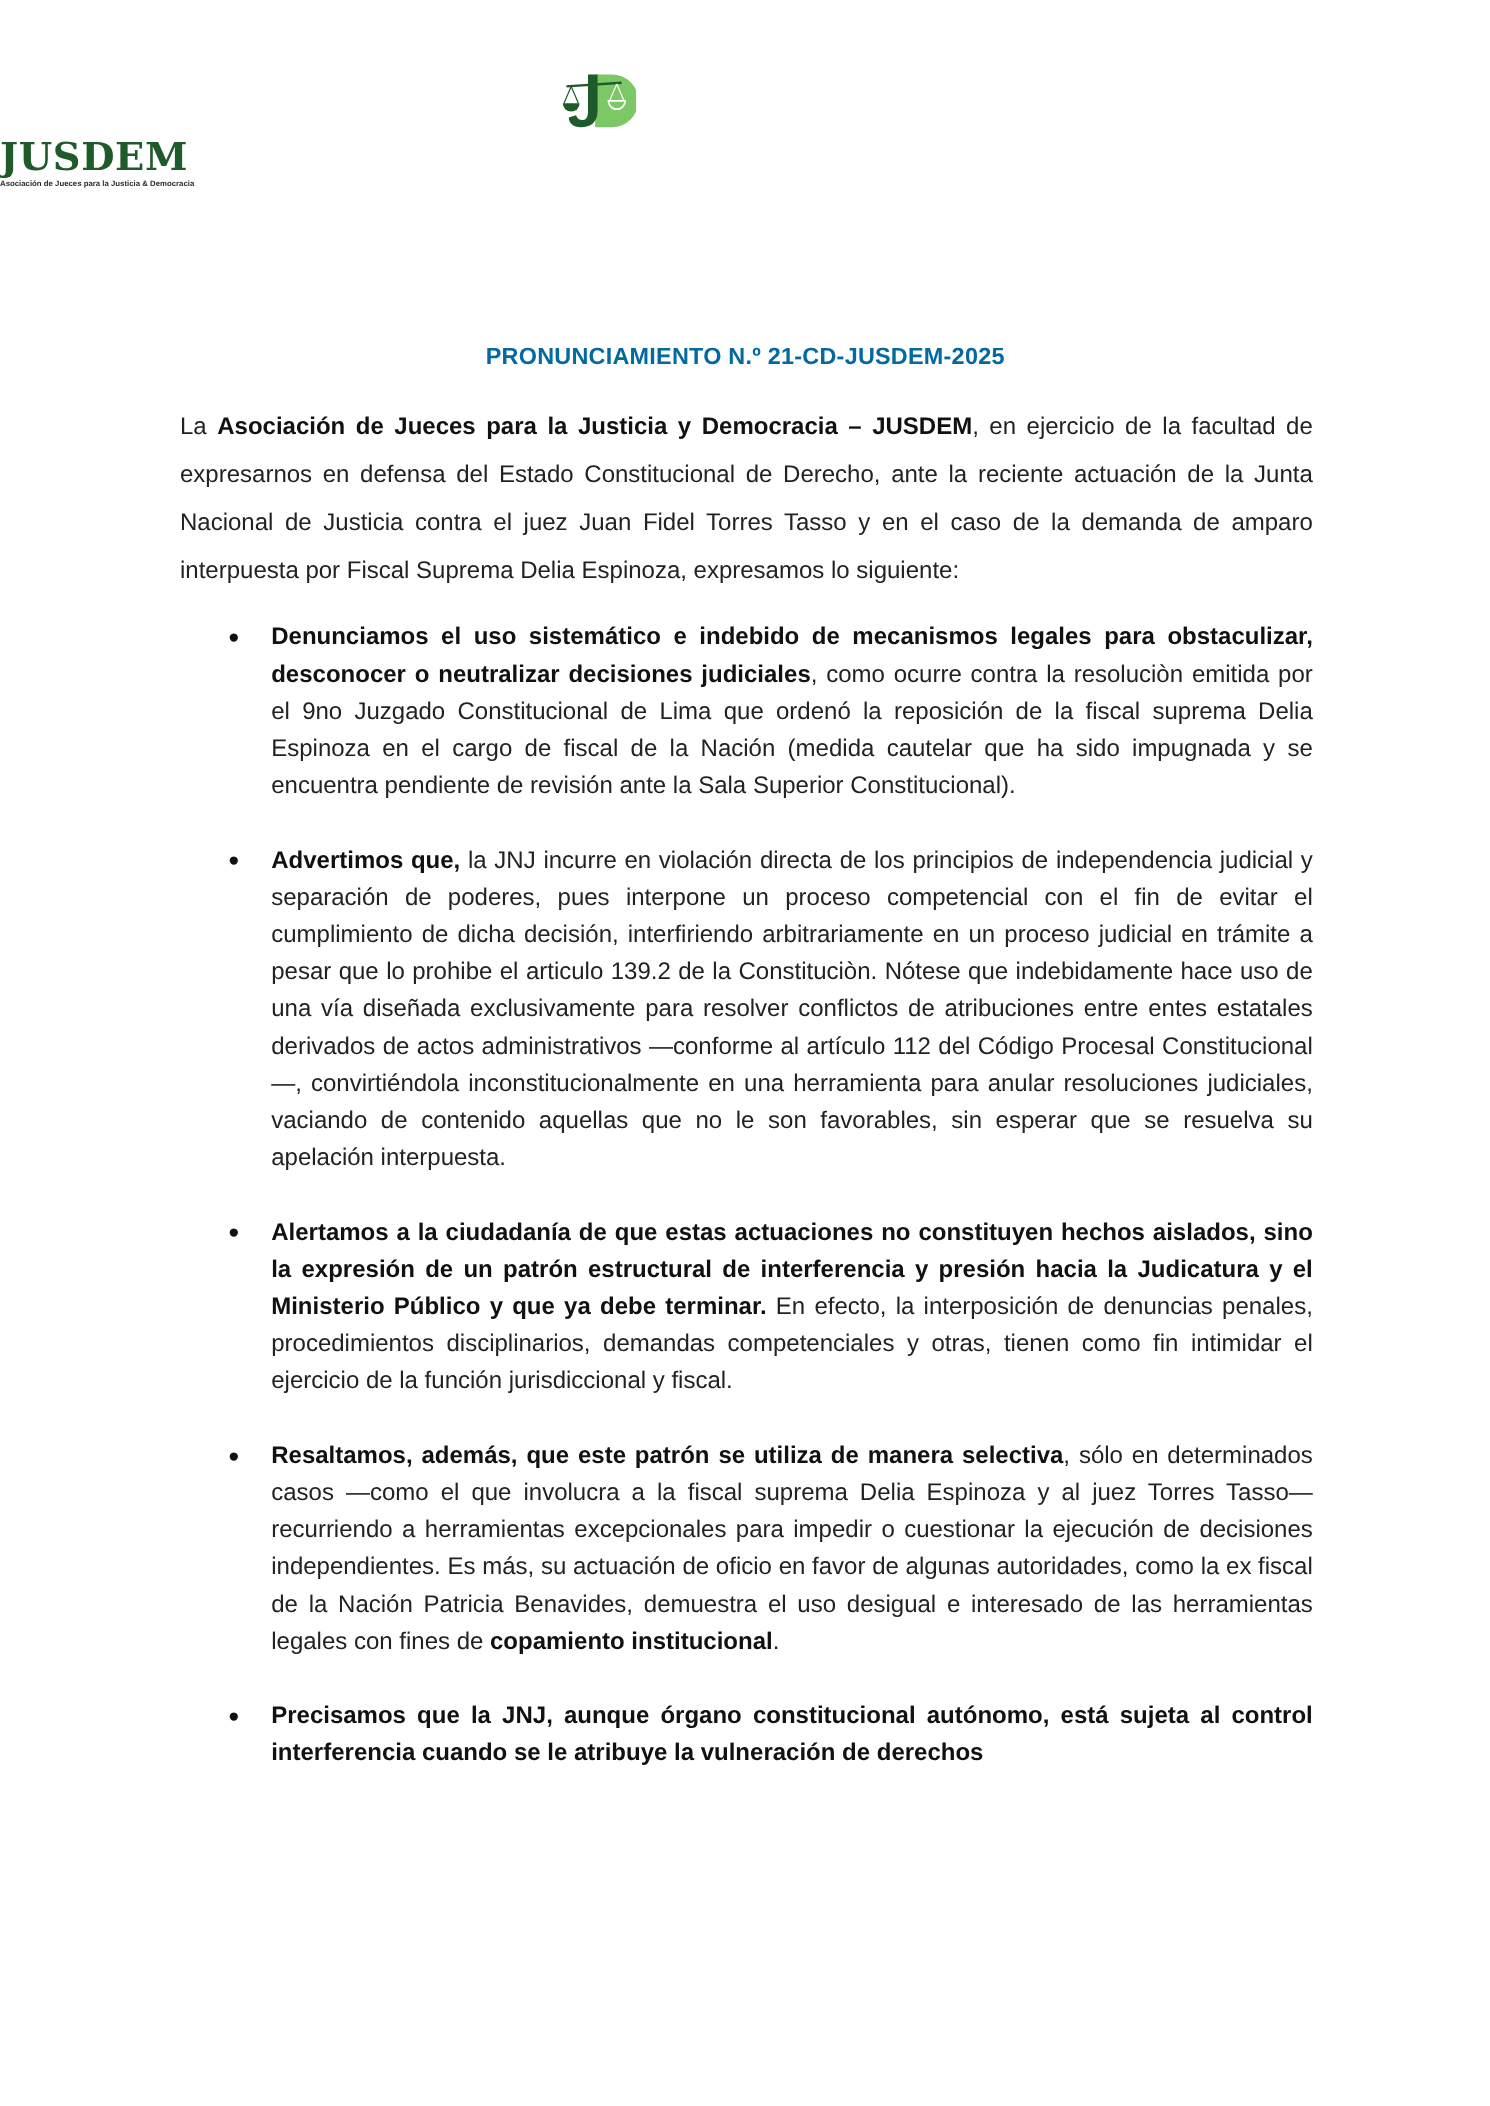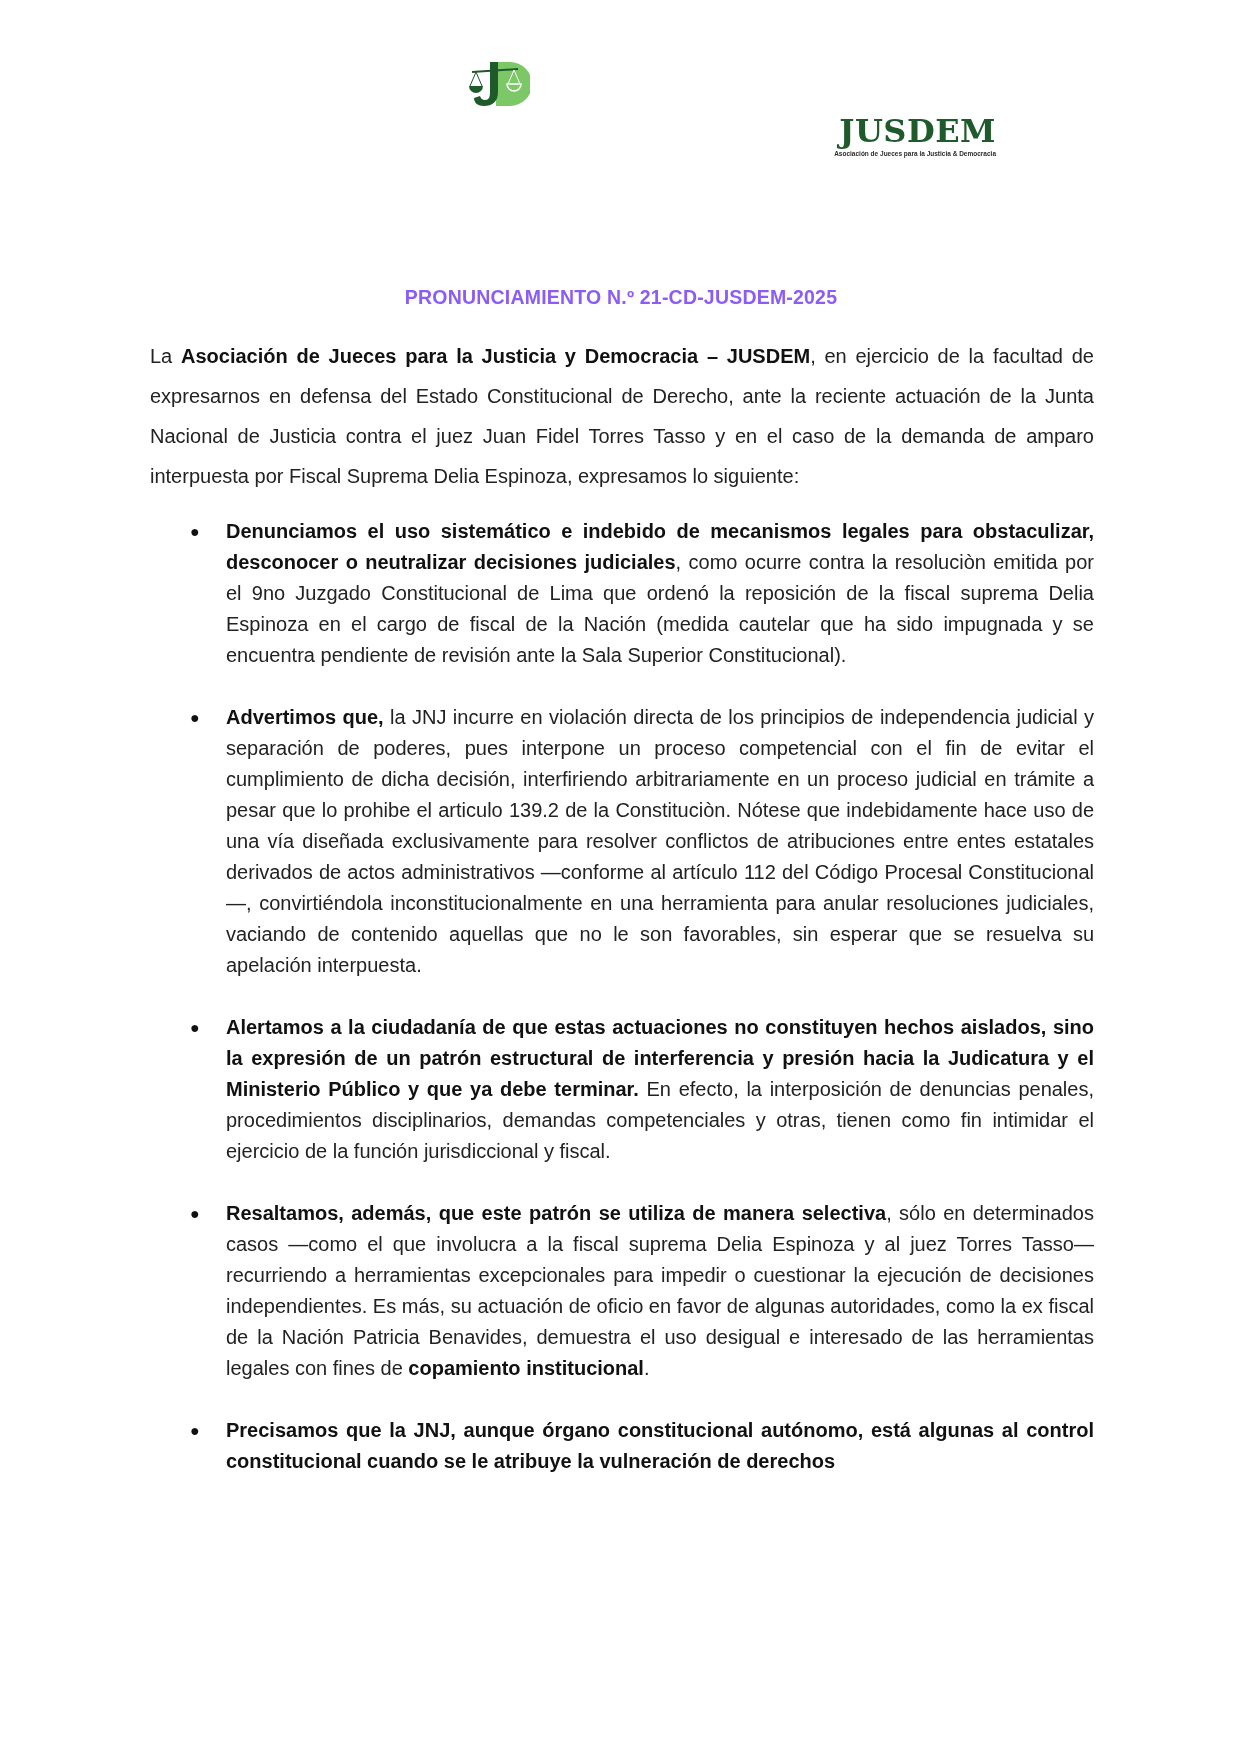--- a/index.html
+++ b/index.html
@@ -1,24 +1,24 @@
 <!DOCTYPE html>
 <html><head>
 <meta charset="utf-8">
 <style>
   html, body { margin: 0; padding: 0; background: #ffffff; }
   body { width: 1242px; height: 1755px; position: relative; overflow: hidden;
          font-family: "Liberation Sans", sans-serif; color: #1a1a1a; }
-  .logo { position: absolute; left: 0; top: 60px; width: 996px; text-align: right; }
+  .logo { position: absolute; left: 0; top: 60px; width: 996px; text-align: left; }
   .logo svg { display: block; margin: 0 auto; }
   .logo-word { font-family: "DejaVu Serif", serif; font-weight: bold; font-size: 32px;
                color: #1f5a2b; letter-spacing: 0.5px; margin-top: 6px; line-height: 34px; }
   .logo-sub { font-size: 6.5px; color: #2b2b2b; margin-top: 2px; line-height: 8px; font-weight: bold; }
   .title { position: absolute; top: 286px; left: 0; width: 1242px; text-align: center;
-           font-weight: bold; font-size: 19.5px; color: #8b5cf6; letter-spacing: 0.2px; }
+           font-weight: bold; font-size: 19.5px; color: #0369a1; letter-spacing: 0.2px; }
   .intro { position: absolute; left: 150px; top: 336px; width: 944px; font-size: 20px;
            line-height: 40px; text-align: justify; color: #222; }
   .bullets { position: absolute; left: 150px; top: 516px; width: 944px; margin: 0; padding: 0; list-style: none; }
   .bullet { position: relative; padding-left: 76px; font-size: 20px; line-height: 31px;
             text-align: justify; color: #222; margin-bottom: 31px; }
   .bullet .dot { position: absolute; left: 40px; top: 0; font-size: 16px; color: #111; }
   b { font-weight: bold; color: #111; }
 </style>
 </head>
 <body>
@@ -57,15 +57,15 @@
   <li class="bullet">
     <span class="dot">●</span>
     <b>Alertamos a la ciudadanía de que estas actuaciones no constituyen hechos aislados, sino la expresión de un patrón estructural de interferencia y presión hacia la Judicatura y el Ministerio Público y que ya debe terminar.</b><span> En efecto, la interposición de denuncias penales, procedimientos disciplinarios, demandas competenciales y otras, tienen como fin intimidar el ejercicio de la función jurisdiccional y fiscal.</span>
   </li>
   <li class="bullet">
     <span class="dot">●</span>
     <b>Resaltamos, además, que este patrón se utiliza de manera selectiva</b><span>, sólo en determinados casos —como el que involucra a la fiscal suprema Delia Espinoza y al juez Torres Tasso— recurriendo a herramientas excepcionales para impedir o cuestionar la ejecución de decisiones independientes. Es más, su actuación de oficio en favor de algunas autoridades, como la ex fiscal de la Nación Patricia Benavides, demuestra el uso desigual e interesado de las herramientas legales con fines de </span><b>copamiento institucional</b><span>.</span>
   </li>
   <li class="bullet">
     <span class="dot">●</span>
-    <b>Precisamos que la JNJ, aunque órgano constitucional autónomo, está algunas al control constitucional cuando se le atribuye la vulneración de derechos</b><span></span>
+    <b>Precisamos que la JNJ, aunque órgano constitucional autónomo, está sujeta al control interferencia cuando se le atribuye la vulneración de derechos</b><span></span>
   </li>
 </ul>
 
 </body></html>

